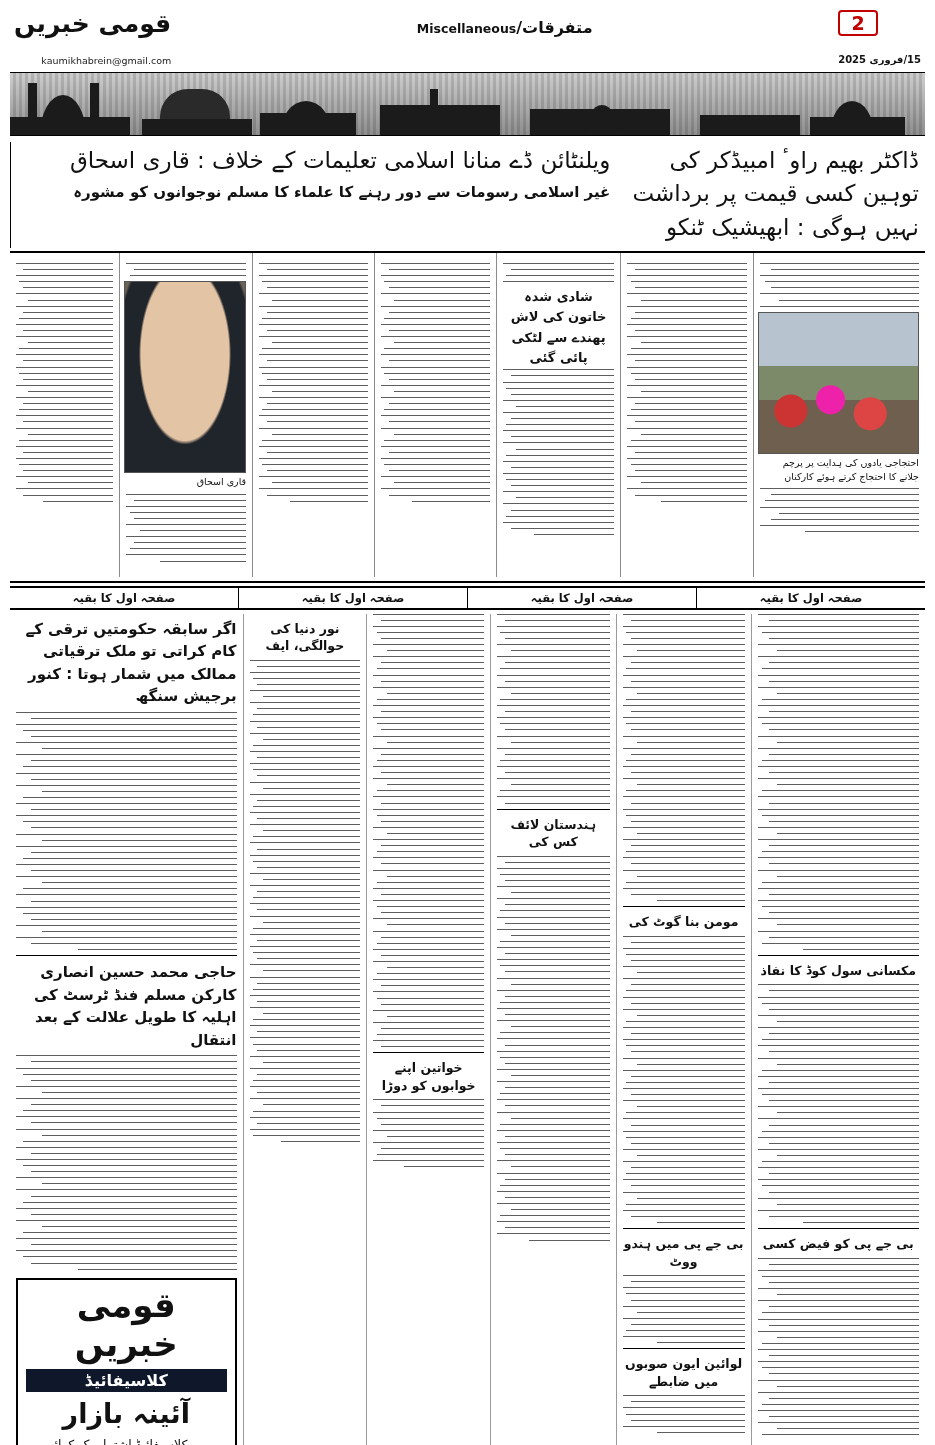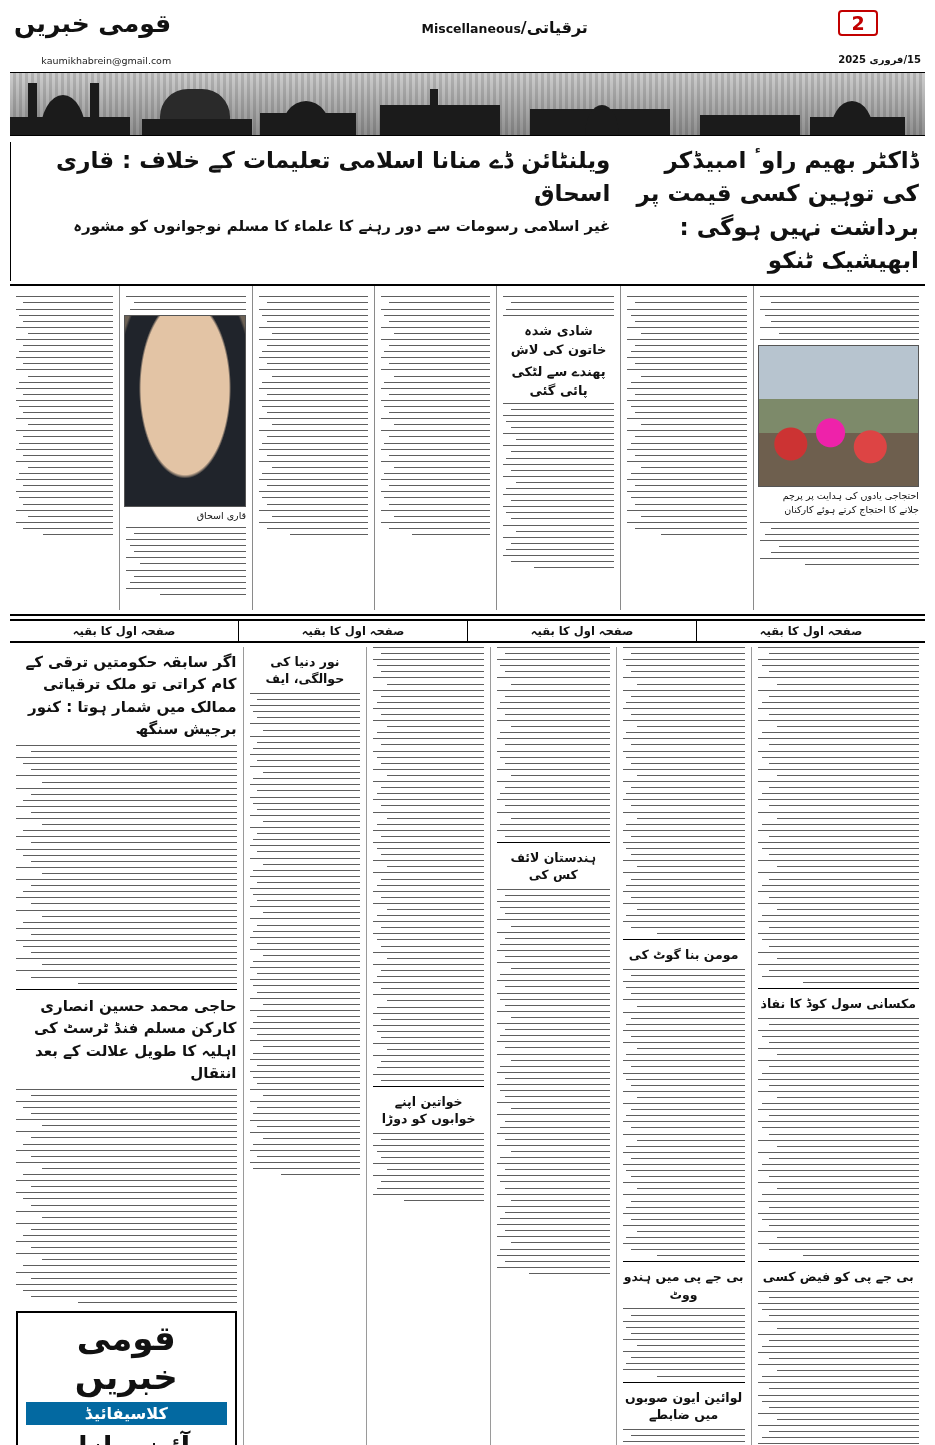--- a/index.html
+++ b/index.html
@@ -100,21 +100,21 @@
     flex-direction:row;
     gap:0;
     border-bottom:2px solid #000;
     padding-bottom:3px;
   }
   .hl-block{ padding:0 6px; }
   .hl-left{ width:300px; }
   .hl-right{ width:600px; border-left:1px solid #000; }
   .hl{
     font-size:23px;
-    font-weight:bold;
+    font-weight:normal;
     line-height:1.45;
     text-align:right;
     margin:2px 0 4px 0;
   }
   .hl.sub{
     font-size:15px;
     font-weight:bold;
     line-height:1.5;
   }
   .hl-small{
@@ -225,21 +225,21 @@
     margin-top:8px;
     padding:6px 8px 10px 8px;
     text-align:center;
   }
   .ad .brand{
     font-size:34px;
     font-weight:bold;
     line-height:1.15;
   }
   .ad .classified{
-    background:#0369a1;
+    background:#0f172a;
     color:#fff;
     font-size:16px;
     font-weight:bold;
     padding:2px 0;
     margin:5px 0;
   }
   .ad .shop{
     font-size:27px;
     font-weight:bold;
     line-height:1.25;
@@ -264,21 +264,21 @@
 
 <div class="page">
 
   <div class="masthead">
     <div class="mast-right">
       <div class="mast-title">قومی خبریں</div>
       <div class="mast-mail">kaumikhabrein@gmail.com</div>
     </div>
     <div class="mast-center">
       <div class="cat">
-        <span>ترقیاتی/</span><span class="en">Miscellaneous</span>
+        <span>متفرقات/</span><span class="en">Miscellaneous</span>
       </div>
     </div>
     <div class="mast-left">
       <div class="page-badge">2</div>
       <div class="issue-date">15/فروری 2025</div>
     </div>
   </div>
 
   <div class="banner">
     <div class="sil dome" style="left:30px;width:46px;height:40px;"></div>

